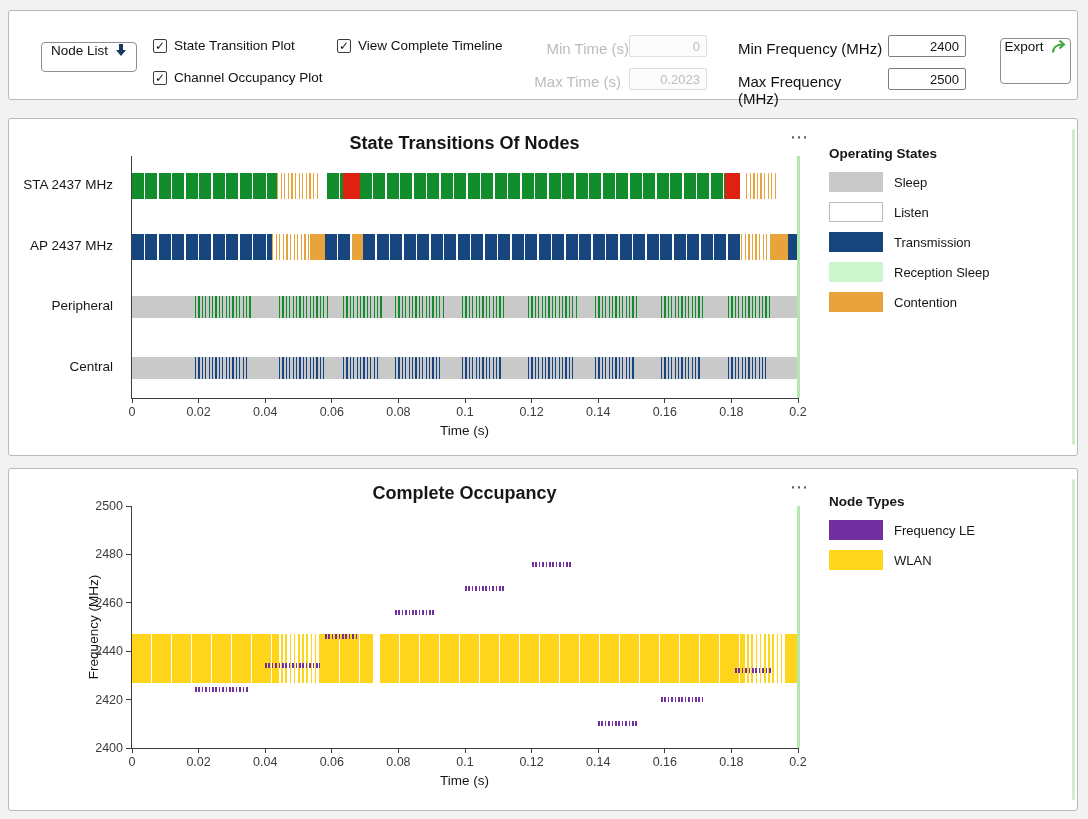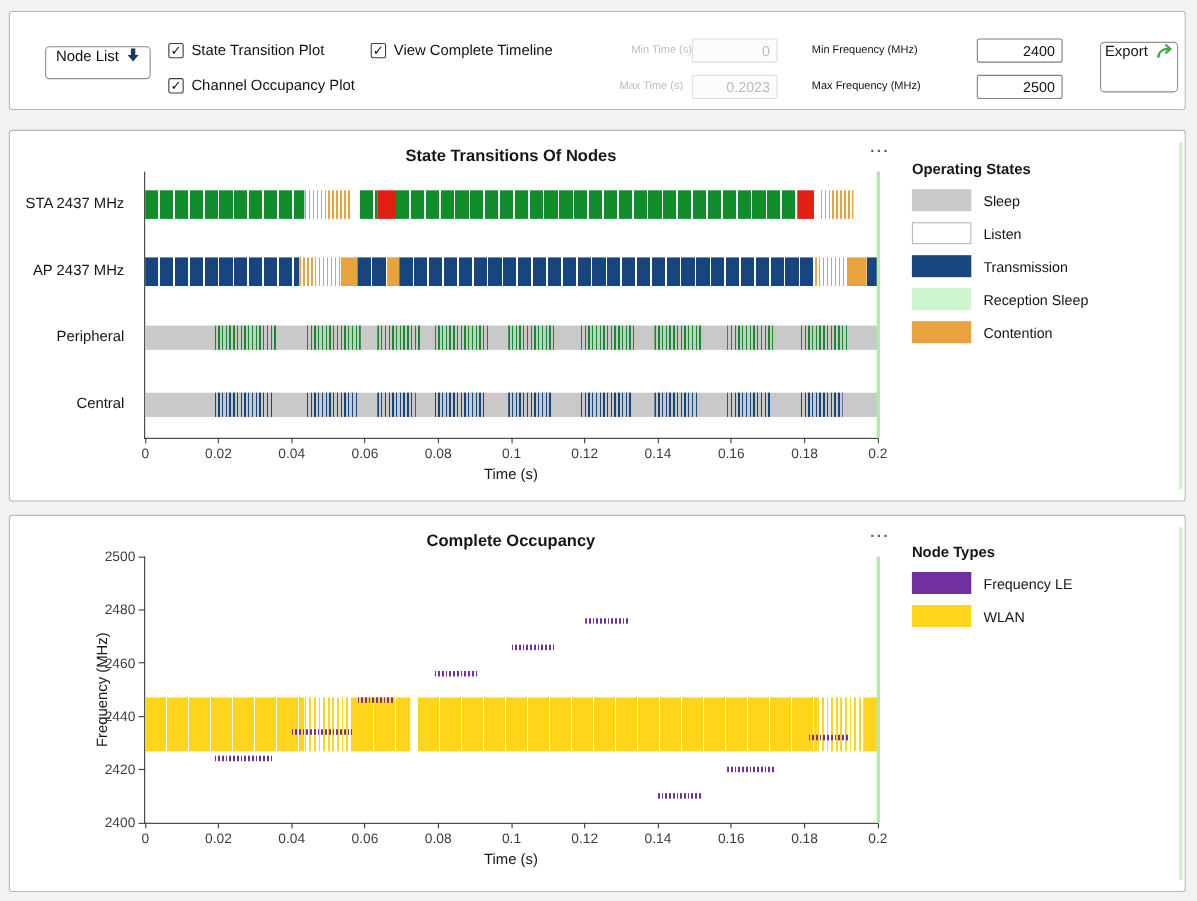--- a/index.html
+++ b/index.html
@@ -7,26 +7,26 @@
   body{background:#f2f2f2;font-family:"Liberation Sans","DejaVu Sans",sans-serif;position:relative;overflow:hidden}
   .toolbar,.panel{position:absolute;background:#fff;border:1px solid #b9b9b9;border-radius:3px}
   .toolbar{left:8px;top:10px;width:1070px;height:90px}
   #panel-state{left:8px;top:118px;width:1070px;height:338px}
   #panel-occ{left:8px;top:468px;width:1070px;height:343px}
   .btn{position:absolute;display:flex;align-items:flex-start;justify-content:center;gap:7px;background:#fff;border:1px solid #8f8f8f;border-radius:4px;font-family:inherit;font-size:13.5px;color:#111;cursor:pointer}
   .node-list{left:32px;top:31px;width:96px;height:30px}
   .export{left:991px;top:27px;width:71px;height:46px}
   .chk{position:absolute;display:flex;align-items:center;gap:7px;font-size:13.5px;color:#111;cursor:pointer}
   .chk .box{width:14px;height:14px;border:1.5px solid #3c3c3c;border-radius:2px;background:#fff;display:flex;align-items:center;justify-content:center;font-size:12px;font-weight:bold;color:#111;line-height:1}
-  .fld-label{position:absolute;font-size:10px;color:#111}
+  .fld-label{position:absolute;font-size:15px;color:#111}
   .fld-label.right{text-align:right}
   .fld-label.disabled{color:#bcbcbc}
   .fld{position:absolute;height:22px;width:78px;border:1px solid #7f7f7f;border-radius:2px;background:#fff;font-family:inherit;font-size:13px;color:#111;text-align:right;padding:0 6px}
   .fld.disabled{border-color:#dedede;background:#fcfcfc;color:#bcbcbc}
-  .chart-title{position:absolute;left:122px;width:667px;top:14px;text-align:center;font-size:15px;font-weight:bold;color:#161616}
+  .chart-title{position:absolute;left:122px;width:667px;top:14px;text-align:center;font-size:18px;font-weight:bold;color:#161616}
   .dots{position:absolute;left:772px;top:4px;width:36px;height:28px;border:none;background:transparent;color:#555;font-size:18px;cursor:pointer;text-align:center}
   .plot{position:absolute;left:122px;top:37px;width:667px;height:243px;border-left:1px solid #3c3c3c;border-bottom:1px solid #3c3c3c;background:#fff}
   .seg{position:absolute}
   .cat-labels{position:absolute;left:0;top:37px;width:112px;height:243px}
   .cat-label{position:absolute;left:0;right:8px;text-align:right;font-size:13.5px;color:#161616;white-space:nowrap}
   .xtick{position:absolute;top:100%;width:1px;height:5px;background:#3c3c3c}
   .xtick-label{position:absolute;top:calc(100% + 7px);transform:translateX(-50%);font-size:12.5px;color:#3c3c3c;white-space:nowrap}
   .ytick{position:absolute;left:-6px;width:6px;height:1px;background:#3c3c3c}
   .ytick-label{position:absolute;right:calc(100% + 9px);transform:translateY(-50%);font-size:12.5px;color:#3c3c3c;white-space:nowrap}
   .xlabel{position:absolute;left:122px;width:667px;top:304px;text-align:center;font-size:13.5px;color:#161616}

